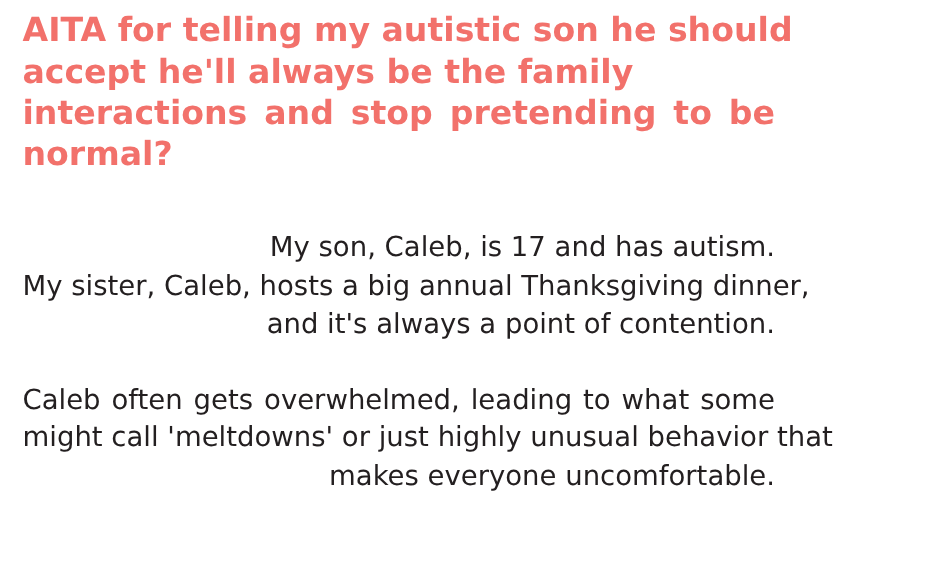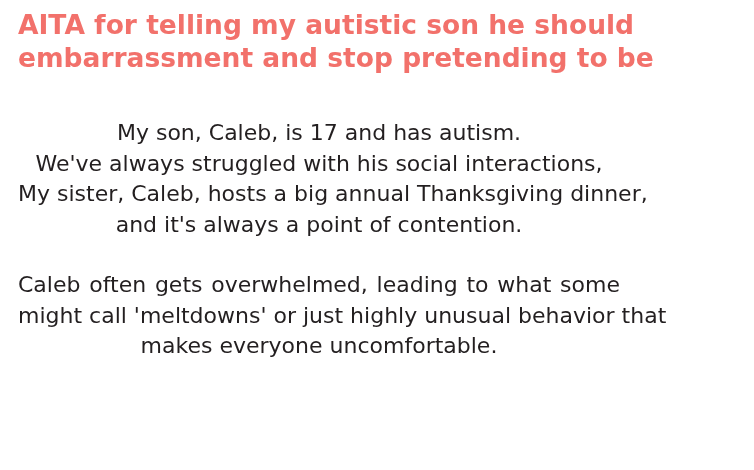--- a/index.html
+++ b/index.html
@@ -54,39 +54,40 @@
     margin-top: 30px;
   }
   .para .justified-line {
     display: block;
     text-align: justify;
     text-align-last: justify;
     white-space: nowrap;
   }
   .para .plain-line {
     display: block;
-    text-align: center;
+    text-align: right;
     white-space: nowrap;
   }
 </style>
 </head>
 <body>
 
 <div class="page">
 
   <h1 class="post-title">
     <span class="justified-line">AITA for telling my autistic son he should</span>
-    <span class="justified-line">embarrassment and stop pretending to be</span>
+    <span class="plain-line">accept he'll always be the family</span>
+    <span class="justified-line">interactions and stop pretending to be</span>
+    <span class="plain-line">normal?</span>
   </h1>
 
   <div class="body-block">
 
     <p class="para">
       <span class="plain-line">My son, Caleb, is 17 and has autism.</span>
-      <span class="plain-line">We've always struggled with his social interactions,</span>
       <span class="plain-line">My sister, Caleb, hosts a big annual Thanksgiving dinner,</span>
       <span class="plain-line">and it's always a point of contention.</span>
     </p>
 
     <p class="para">
       <span class="justified-line">Caleb often gets overwhelmed, leading to what some</span>
       <span class="justified-line">might call 'meltdowns' or just highly unusual behavior that</span>
       <span class="plain-line">makes everyone uncomfortable.</span>
     </p>
 

